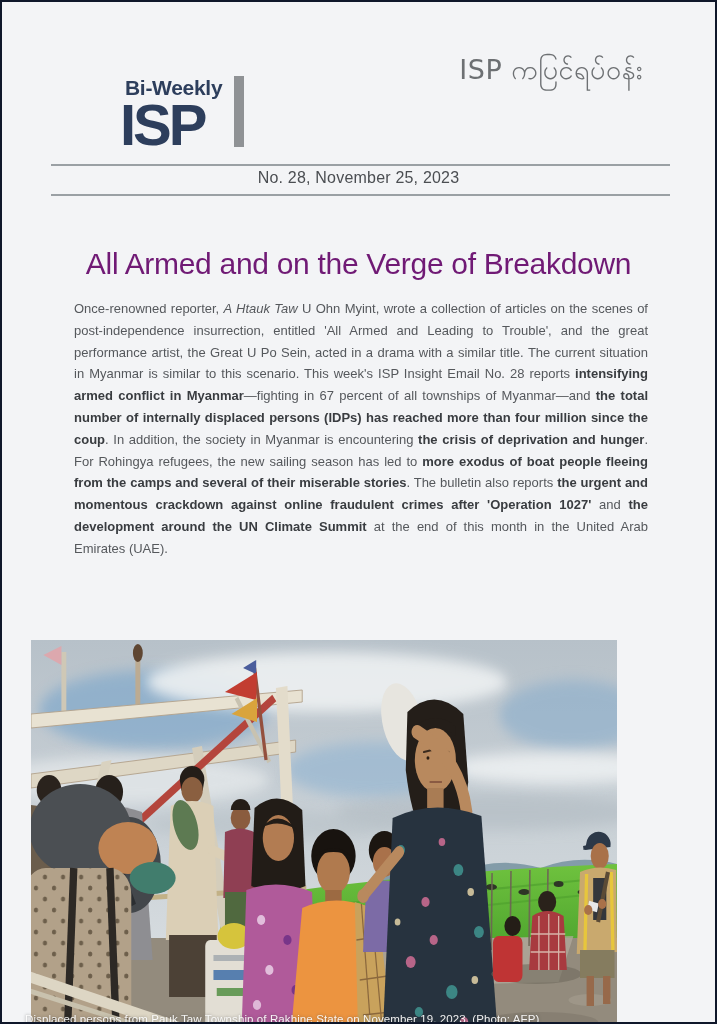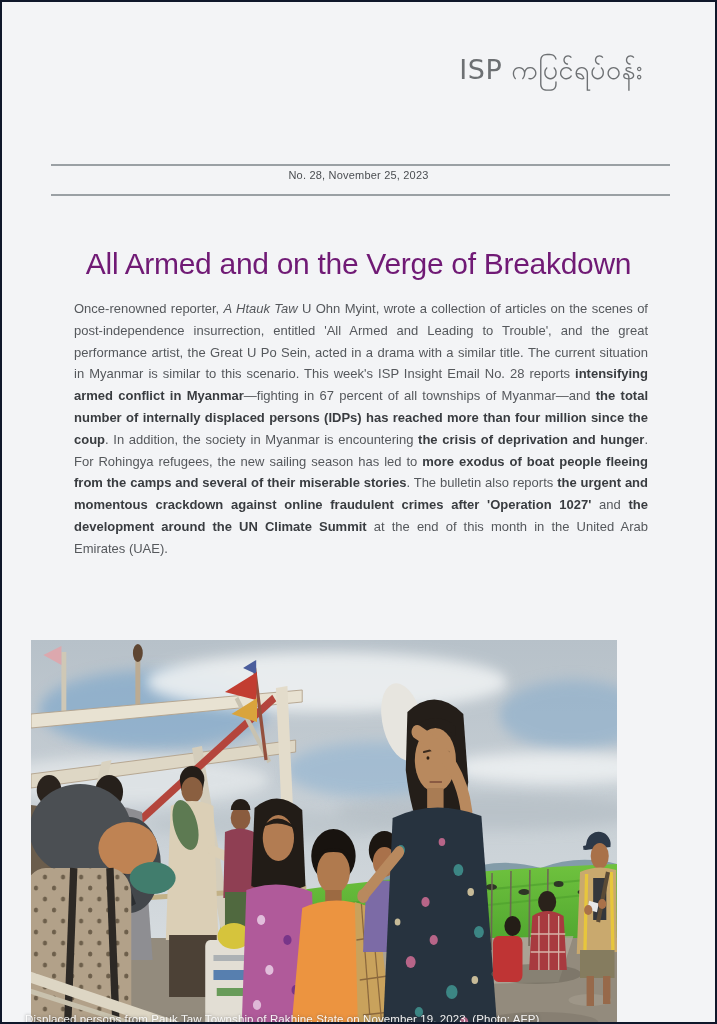--- a/index.html
+++ b/index.html
@@ -39,21 +39,21 @@
   }
   .logo-insight{
     font-size:58px;font-weight:700;color:#8b8e91;
     line-height:.82;letter-spacing:-2.5px;word-spacing:6px;
   }
   .rule{position:absolute;left:49px;width:619px;height:2px;background:#9aa0a4;}
   .rule1{top:162px;}
   .rule2{top:192px;}
   .issue{
     position:absolute;top:167px;left:0;right:0;
-    text-align:center;font-size:11px;color:#4b4e52;letter-spacing:.2px;
+    text-align:center;font-size:16px;color:#4b4e52;letter-spacing:.2px;
   }
   
   .title{
     position:absolute;top:245px;left:0;right:0;margin:0;
     text-align:center;
     font-size:30px;font-weight:500;color:#701a75;letter-spacing:-.3px;
   }
   .summary{
     position:absolute;top:296px;left:72px;width:574px;margin:0;
     font-size:13px;line-height:21.8px;color:#55585c;
@@ -74,20 +74,24 @@
   }
 </style>
 </head>
 <body>
 
 <div class="page">
 
   <header>
     <div class="burmese">ISP ကပြင်ရပ်ဝန်း</div>
     <div class="logo-row">
+      <div class="logo-left">
+        <div class="biweekly">Bi-Weekly</div>
+        <div class="logo-isp">ISP</div>
+      </div>
       <div class="logo-bar"></div>
     </div>
     <div class="rule rule1"></div>
     <div class="issue">No. 28, November 25, 2023</div>
     <div class="rule rule2"></div>
   </header>
 
   <main>
     <h1 class="title">All Armed and on the Verge of Breakdown</h1>
     <p class="summary"><span>Once-renowned reporter, </span><span class="it">A Htauk Taw</span><span> U Ohn Myint, wrote a collection of articles on the scenes of post-independence insurrection, entitled 'All Armed and Leading to Trouble', and the great performance artist, the Great U Po Sein, acted in a drama with a similar title. The current situation in Myanmar is similar to this scenario. This week's ISP Insight Email No. 28 reports </span><span class="b">intensifying armed conflict in Myanmar</span><span>—fighting in 67 percent of all townships of Myanmar—and </span><span class="b">the total number of internally displaced persons (IDPs) has reached more than four million since the coup</span><span>. In addition, the society in Myanmar is encountering </span><span class="b">the crisis of deprivation and hunger</span><span>. For Rohingya refugees, the new sailing season has led to </span><span class="b">more exodus of boat people fleeing from the camps and several of their miserable stories</span><span>. The bulletin also reports </span><span class="b">the urgent and momentous crackdown against online fraudulent crimes after 'Operation 1027'</span><span> and </span><span class="b">the development around the UN Climate Summit</span><span> at the end of this month in the United Arab Emirates (UAE).</span></p>

